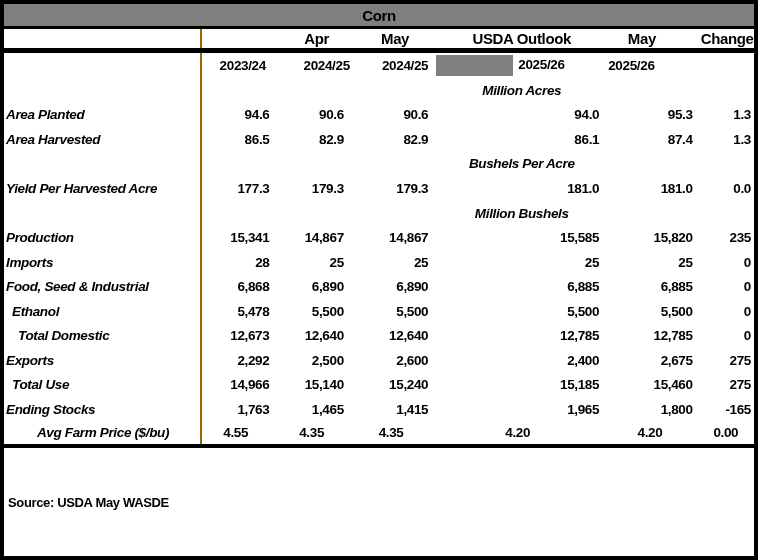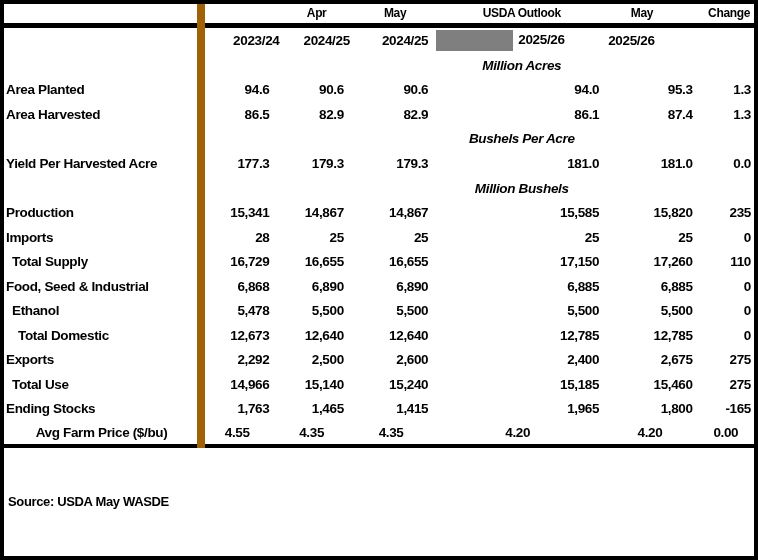--- a/index.html
+++ b/index.html
@@ -11,31 +11,31 @@
   }
   .title-bar{
     height:22px;flex:0 0 22px;background:var(--grey,#7f7f7f);
     border-bottom:3px solid #000;
     display:flex;align-items:center;justify-content:center;
     font-size:15px;letter-spacing:-0.4px;color:#000;
   }
   table{border-collapse:collapse;table-layout:fixed;width:750px;flex:0 0 auto;}
   td{white-space:nowrap;overflow:visible;font-size:13.5px;letter-spacing:-0.35px;padding:0;font-variant-numeric:tabular-nums;}
   tr.periods{height:21px;}
-  tr.periods td{border-bottom:5px solid #000;font-size:12px;text-align:center;}
+  tr.periods td{border-bottom:5px solid #000;font-size:15px;text-align:center;}
   tr.periods td.chg{text-align:right;padding-right:4px;}
   tr.periods td.mayb{padding-right:24px;}
   tr.years{height:28px;}
   tr.years td{text-align:right;}
-  tr.years td.c1{text-align:right;padding-left:4px;}
+  tr.years td.c1{text-align:center;padding-left:4px;}
   tr.years td.c2{padding-right:4px;}
   tr.years td.c3{padding-right:8px;}
   tr.years td.c4{text-align:left;padding-left:0;}
   tr.years td.c5{text-align:left;padding-left:1px;}
-  td.lbl{border-right:8px solid #a16207;text-align:left;padding-left:2px;}
+  td.lbl{border-right:2px solid #a16207;text-align:left;padding-left:2px;font-style:italic;}
   td.lbl.ind1{padding-left:8px;}
   td.lbl.ind2{padding-left:14px;}
   tbody tr{height:24.55px;margin-top:36px;}
   tbody tr:last-child td{border-bottom:4px solid #000;text-align:center;}
   td.num{text-align:right;}
   td.num.c1{padding-right:10px;}
   td.num.c2{padding-right:10px;}
   td.num.c3{padding-right:8px;}
   td.num.c4{padding-right:8px;}
   td.num.c5{padding-right:8px;}
@@ -45,20 +45,21 @@
   .source-bar{
     flex:1;display:flex;align-items:center;
     padding-left:4px;font-size:13px;letter-spacing:-0.35px;
   }
 </style>
 </head>
 <body>
 
 <div class="sheet">
 
+  <div class="title-bar">Corn</div>
 
   <table>
     <colgroup>
       <col style="width:196px">
         <col style="width:78px">
         <col style="width:74px">
       <col style="width:82px">
         <col style="width:170px">
         <col style="width:93px">
       <col style="width:53px">
@@ -150,29 +151,20 @@
         <tr>
           <td class="lbl">Imports</td>
           <td class="c1 num">28</td>
           <td class="c2 num">25</td>
           <td class="c3 num">25</td>
           <td class="c4 num">25</td>
           <td class="c5 num">25</td>
           <td class="c6 num">0</td>
         </tr>
         <tr>
-          <td class="lbl ind1">Total Supply</td>
-          <td class="c1 num">16,729</td>
-          <td class="c2 num">16,655</td>
-          <td class="c3 num">16,655</td>
-          <td class="c4 num">17,150</td>
-          <td class="c5 num">17,260</td>
-          <td class="c6 num">110</td>
-        </tr>
-        <tr>
           <td class="lbl">Food, Seed &amp; Industrial</td>
           <td class="c1 num">6,868</td>
           <td class="c2 num">6,890</td>
           <td class="c3 num">6,890</td>
           <td class="c4 num">6,885</td>
           <td class="c5 num">6,885</td>
           <td class="c6 num">0</td>
         </tr>
         <tr>
           <td class="lbl ind1">Ethanol</td>

